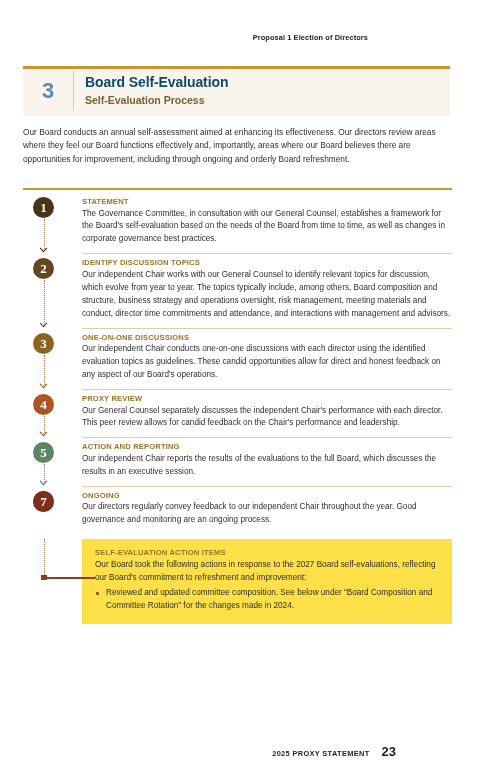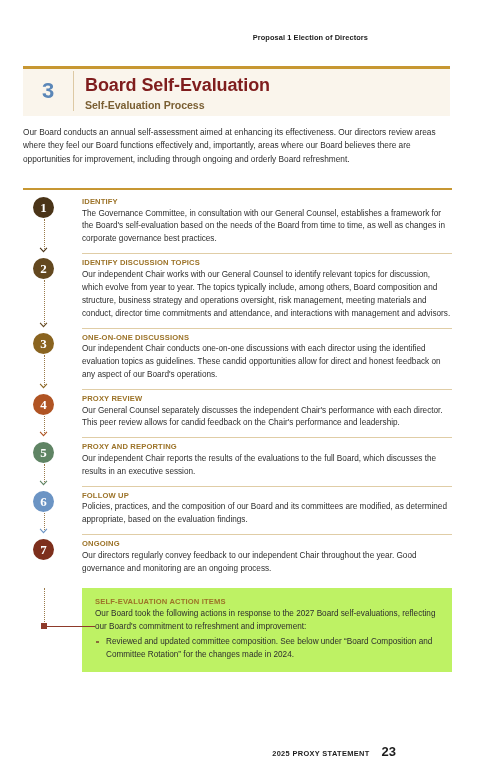--- a/index.html
+++ b/index.html
@@ -77,23 +77,23 @@
     height: 40px;
     background: #ddc9a4;
   }
   .section-titles {
     position: absolute;
     left: 62px;
     top: 8px;
     right: 10px;
   }
   .section-title {
-    font-size: 18px;
-    font-weight: bold;
-    color: #7f1d1d;
+    font-size: 14px;
+    font-weight: bold;
+    color: #0c4a6e;
     letter-spacing: -0.1px;
     line-height: 1.25;
   }
   .section-subtitle {
     font-size: 10.6px;
     font-weight: bold;
     color: #7a5f33;
     margin-top: 2px;
     letter-spacing: -0.05px;
   }
@@ -302,21 +302,21 @@
   <div class="steps-top-rule"></div>
 
   <div class="steps" id="steps-container">
       <div class="step">
         <div class="badge" style="background: rgb(74, 52, 24);">1</div>
         <div class="connector"></div>
         <svg class="chevron" viewBox="0 0 10 7">
           <path d="M1 1 L5 5.4 L9 1" fill="none" stroke="#4a3418" stroke-width="1.3"></path>
         </svg>
         <div class="step-body">
-          <div class="step-label">IDENTIFY</div>
+          <div class="step-label">STATEMENT</div>
           <div class="step-text">The Governance Committee, in consultation with our General Counsel, establishes a framework for the Board's self-evaluation based on the needs of the Board from time to time, as well as changes in corporate governance best practices.</div>
         </div>
       </div>
       <div class="step">
         <div class="step-rule"></div>
         <div class="badge" style="background: rgb(99, 72, 31);">2</div>
         <div class="connector"></div>
         <svg class="chevron" viewBox="0 0 10 7">
           <path d="M1 1 L5 5.4 L9 1" fill="none" stroke="#63481f" stroke-width="1.3"></path>
         </svg>
@@ -350,49 +350,45 @@
         </div>
       </div>
       <div class="step">
         <div class="step-rule"></div>
         <div class="badge" style="background: rgb(95, 132, 100);">5</div>
         <div class="connector"></div>
         <svg class="chevron" viewBox="0 0 10 7">
           <path d="M1 1 L5 5.4 L9 1" fill="none" stroke="#5f8464" stroke-width="1.3"></path>
         </svg>
         <div class="step-body">
-          <div class="step-label">PROXY AND REPORTING</div>
+          <div class="step-label">ACTION AND REPORTING</div>
           <div class="step-text">Our independent Chair reports the results of the evaluations to the full Board, which discusses the results in an executive session.</div>
         </div>
       </div>
       <div class="step">
         <div class="step-rule"></div>
         <div class="badge" style="background: rgb(107, 148, 196);">6</div>
         <div class="connector"></div>
         <svg class="chevron" viewBox="0 0 10 7">
           <path d="M1 1 L5 5.4 L9 1" fill="none" stroke="#6b94c4" stroke-width="1.3"></path>
         </svg>
-        <div class="step-body">
-          <div class="step-label">FOLLOW UP</div>
-          <div class="step-text">Policies, practices, and the composition of our Board and its committees are modified, as determined appropriate, based on the evaluation findings.</div>
-        </div>
       </div>
       <div class="step">
         <div class="step-rule"></div>
         <div class="badge" style="background: rgb(125, 47, 28);">7</div>
         <div class="step-body">
           <div class="step-label">ONGOING</div>
           <div class="step-text">Our directors regularly convey feedback to our independent Chair throughout the year. Good governance and monitoring are an ongoing process.</div>
         </div>
       </div>
       <div class="callout-wrap">
         <div class="callout-connector"></div>
         <div class="callout-leader-dot" style="background: rgb(142, 58, 42);"></div>
         <div class="callout-leader" style="background: rgb(142, 58, 42);"></div>
-        <div class="callout" style="background: #bef264;">
+        <div class="callout" style="background: #fde047;">
           <div class="callout-label">SELF-EVALUATION ACTION ITEMS</div>
           <div class="callout-text">Our Board took the following actions in response to the 2027 Board self-evaluations, reflecting our Board's commitment to refreshment and improvement:</div>
           <ul class="callout-list">
             <li><span class="bullet"></span><span>Reviewed and updated committee composition. See below under “Board Composition and Committee Rotation” for the changes made in 2024.</span></li>
           </ul>
         </div>
       </div>
     </div>
 
   <div class="footer">

